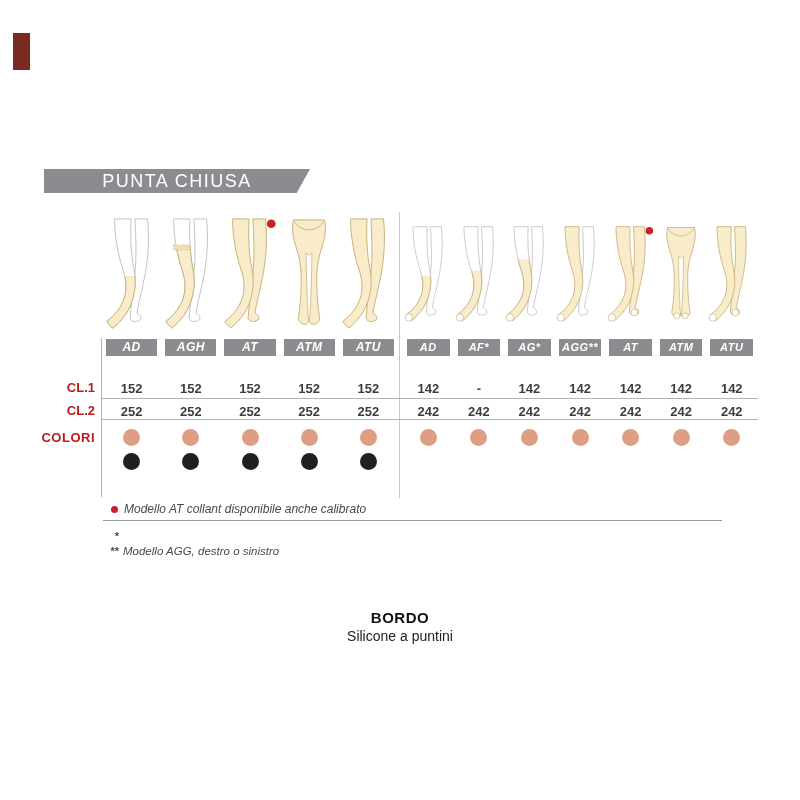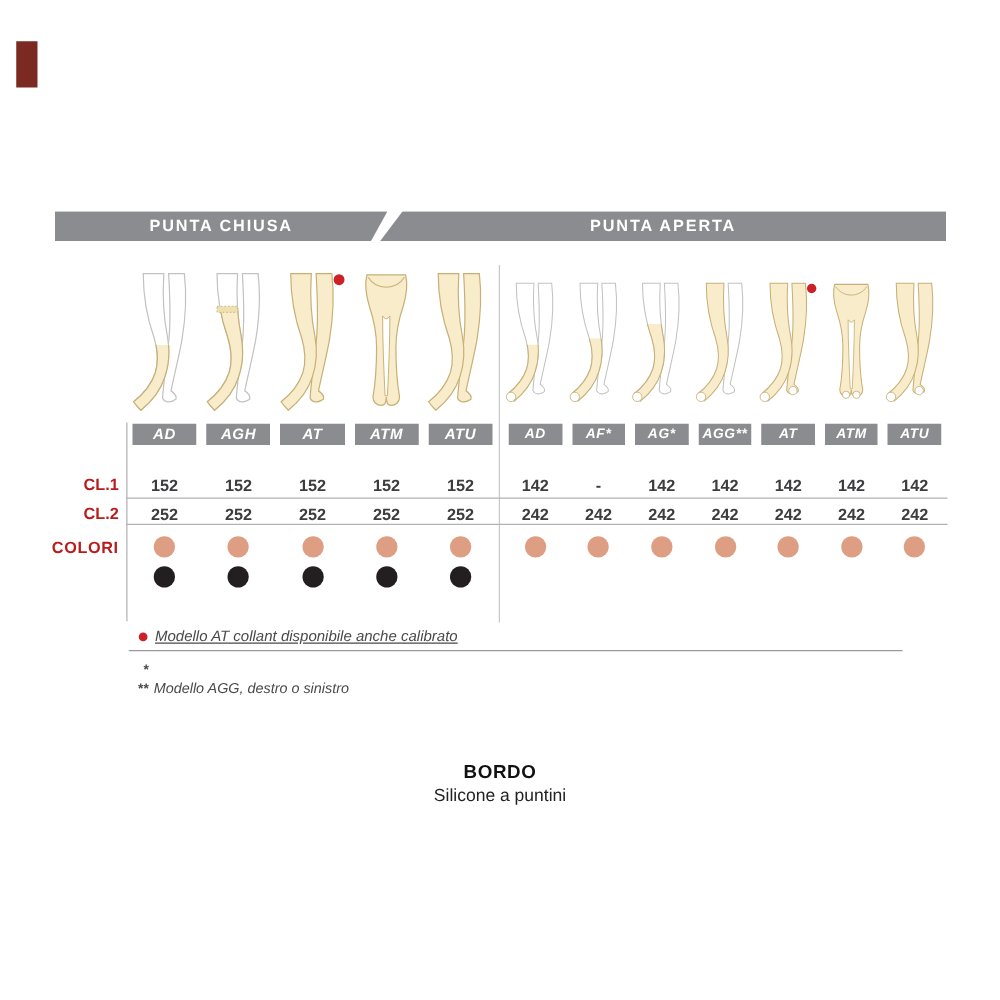--- a/index.html
+++ b/index.html
@@ -3,21 +3,21 @@
 <meta charset="utf-8">
 <style>
   html,body{margin:0;padding:0;background:#fff;}
   #canvas{position:relative;width:800px;height:800px;background:#fff;overflow:hidden;
           font-family:"Liberation Sans",sans-serif;color:#3d3d3f;}
   .abs{position:absolute;}
   
   #corner-tag{left:13px;top:33px;width:17px;height:37px;}
   
   .bar{top:169px;height:24px;line-height:24px;text-align:center;color:#fff;
-       font-weight:bold;font-size:13px;letter-spacing:1.5px;}
+       font-weight:normal;font-size:18px;letter-spacing:1.5px;}
   #bar-closed{left:44px;width:266px;clip-path:polygon(0 0,100% 0,95% 100%,0 100%);}
   #bar-open{left:304px;width:453px;clip-path:polygon(4% 0,100% 0,100% 100%,0 100%);}
   
   .row{display:flex;}
   .closed-row{left:102px;width:296px;}
   .open-row{left:403px;width:354px;}
   .cell{flex:1;display:flex;align-items:center;justify-content:center;}
   .legs-row{top:214px;height:122px;align-items:flex-end;}
   .chips-row{top:339px;height:17px;font-style:italic;}
   .chip{flex:1;margin:0 4px;height:17px;line-height:17px;text-align:center;
@@ -31,40 +31,39 @@
   .dots2-row{top:453px;height:17px;}
   .dot{width:17px;height:17px;border-radius:50%;}
   
   .rowlabel{left:15px;width:80px;text-align:right;font-weight:bold;font-size:13px;
             height:16px;line-height:16px;color:#b91c1c;}
   
   .hline{height:1px;background:#b3b3b5;}
   .vline{width:1px;background:#c9c9cb;}
   
   #marker-note{left:111px;top:502px;display:flex;align-items:center;gap:6px;
-               font-style:italic;font-size:12px;color:#49494b;text-decoration:underline;}
+               font-style:italic;font-size:12px;color:#49494b;}
   #marker-dot{width:7px;height:7px;border-radius:50%;}
   #footnotes{left:101px;top:529px;font-style:italic;font-size:11.5px;color:#49494b;}
   .fn-row{display:flex;line-height:14.5px;}
   .fn-sym{width:18px;text-align:right;padding-right:4px;font-weight:bold;font-style:normal;font-size:11px;}
   
   #bordo-title{left:0;top:609px;width:800px;text-align:center;font-weight:bold;
                font-size:15px;color:#111;letter-spacing:.5px;}
   #bordo-sub{left:0;top:628px;width:800px;text-align:center;font-size:14px;color:#222;}
   svg{display:block;}
 </style>
 </head>
 <body>
 
 <div id="canvas">
 
   <div class="abs" id="corner-tag" style="background: rgb(123, 42, 34);"></div>
 
   <div class="abs bar" id="bar-closed" style="background: rgb(138, 140, 143);">PUNTA CHIUSA</div>
-  <div class="abs bar" id="bar-open" style="background: rgb(138, 140, 143);">PUNTA APERTA</div>
 
   <div class="abs row legs-row closed-row" id="legs-closed">
       <div class="cell" style="align-items: flex-end;">
         <svg width="58" height="122" viewBox="0 0 60 122">
           <defs>
             <clipPath id="lg0">
               <rect x="0" y="62" width="60" height="60"></rect>
             </clipPath>
           </defs>
           <path d="M33,3 L46,3 C48,20 47,40 44,58 C41,74 37,90 35,100 C38,102 40,104 39,107 C35,110 30,110 28,106 C29,92 31,77 33,60 C35,42 34,20 33,3 Z" fill="#fff" stroke="#c2c2c2" stroke-width="1"></path>

